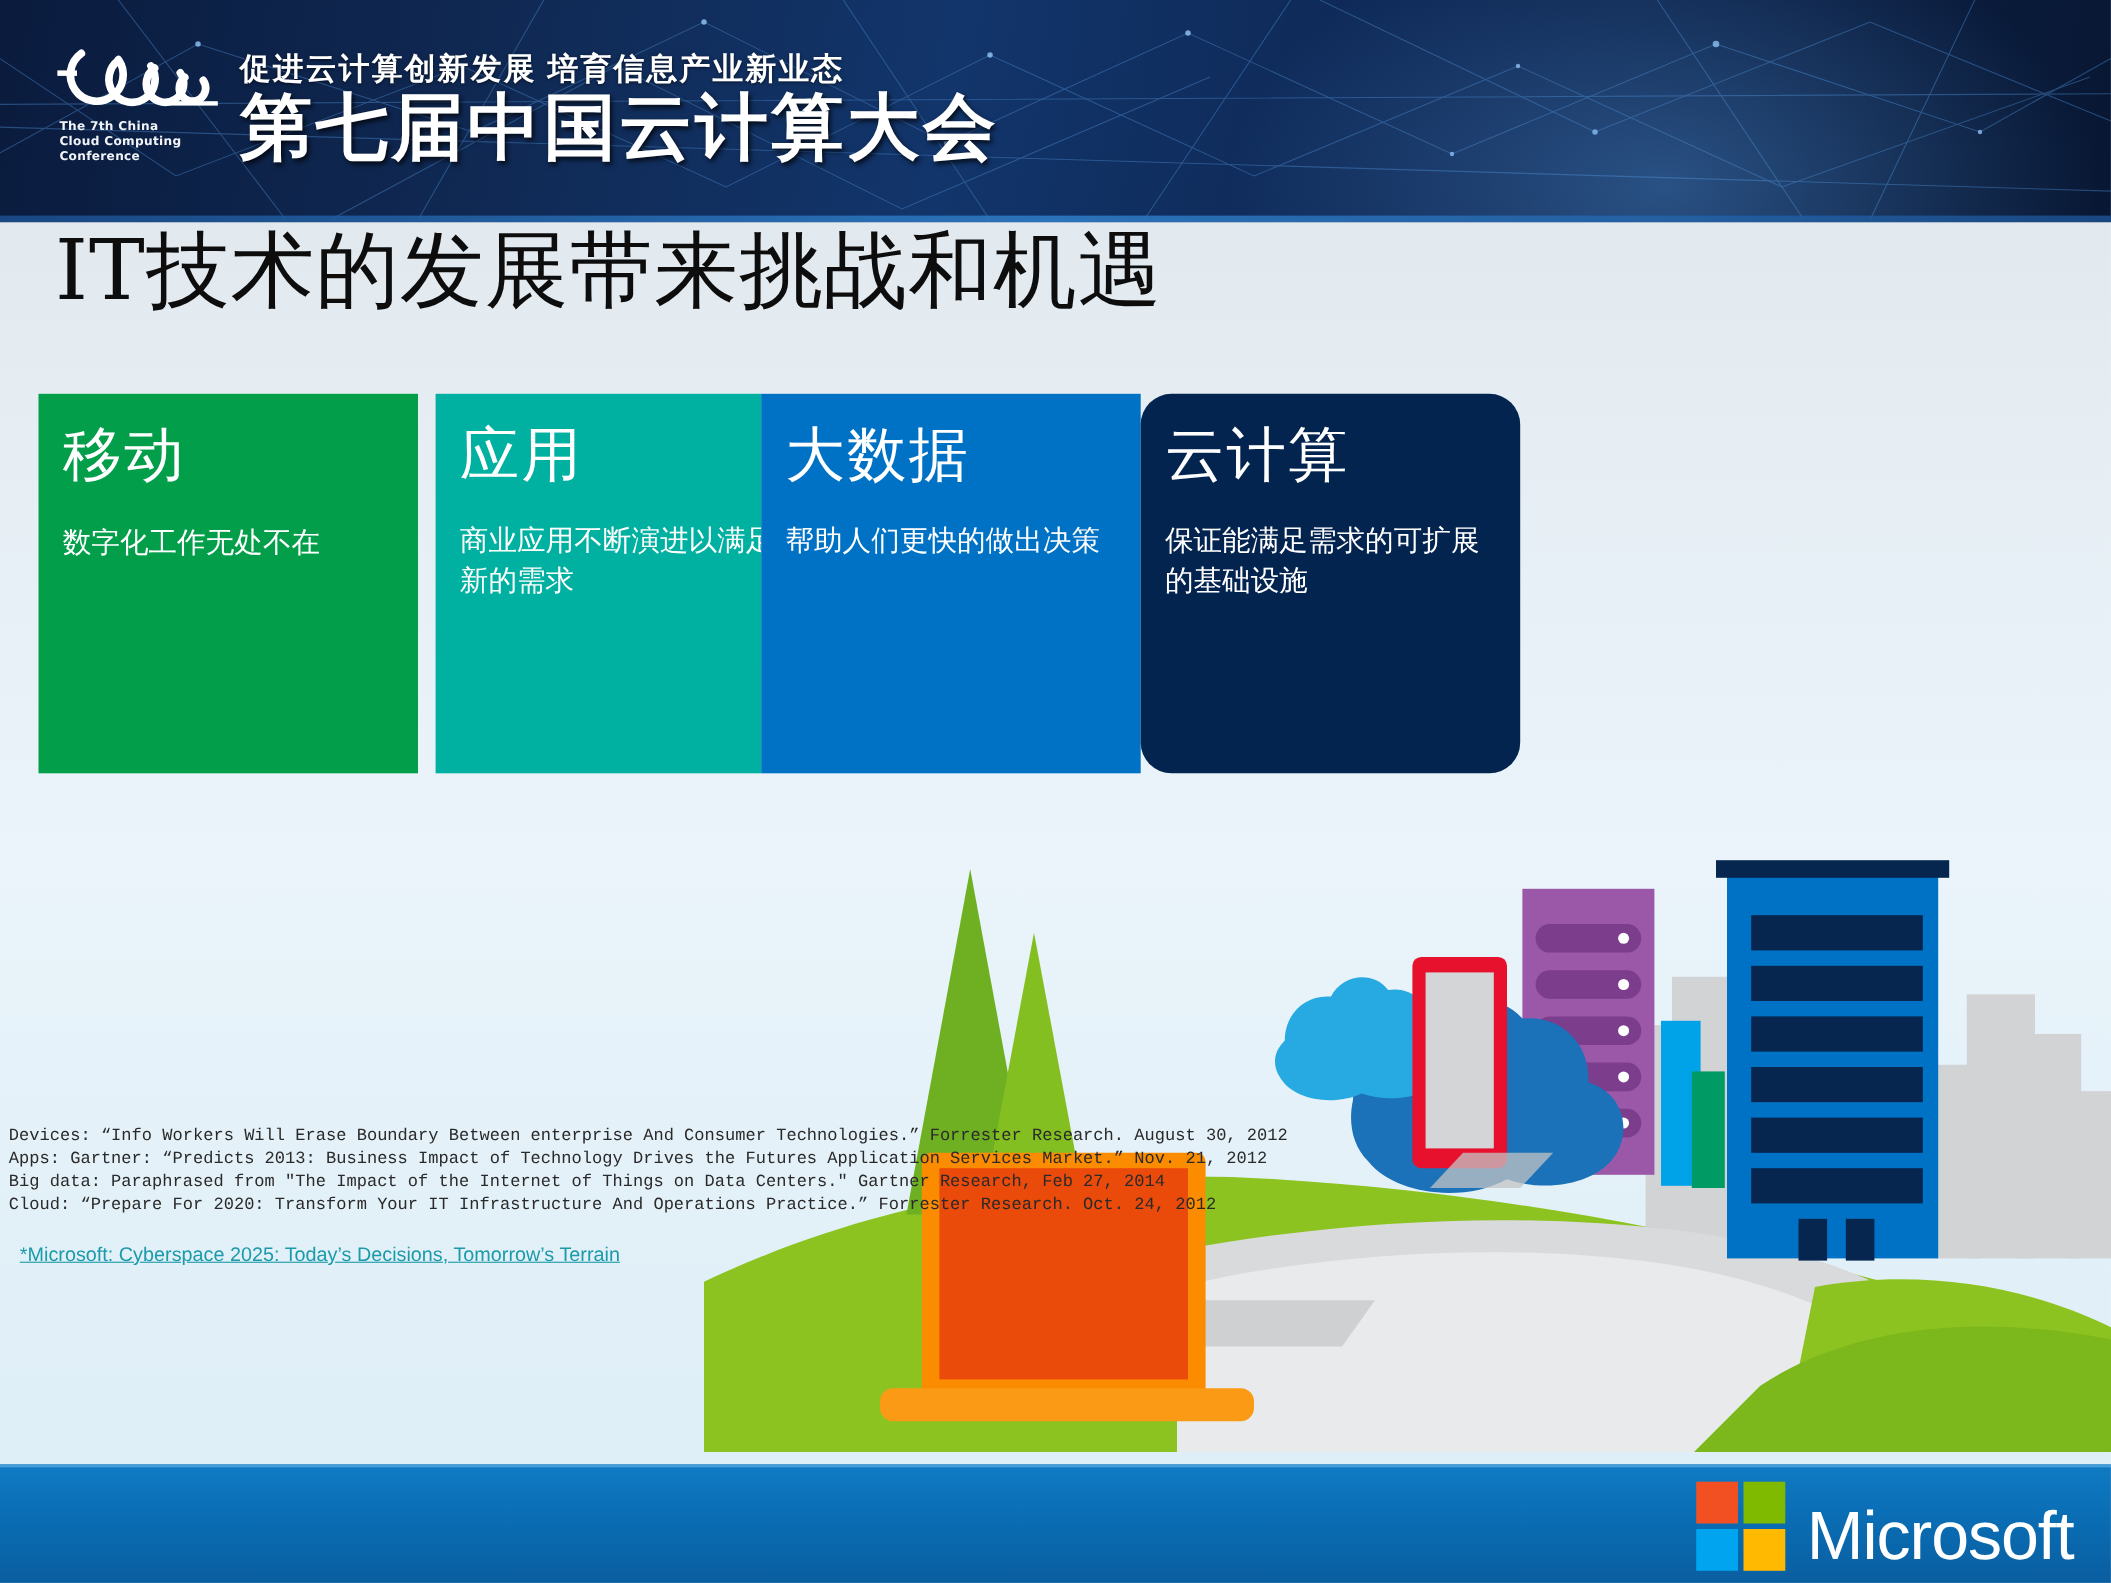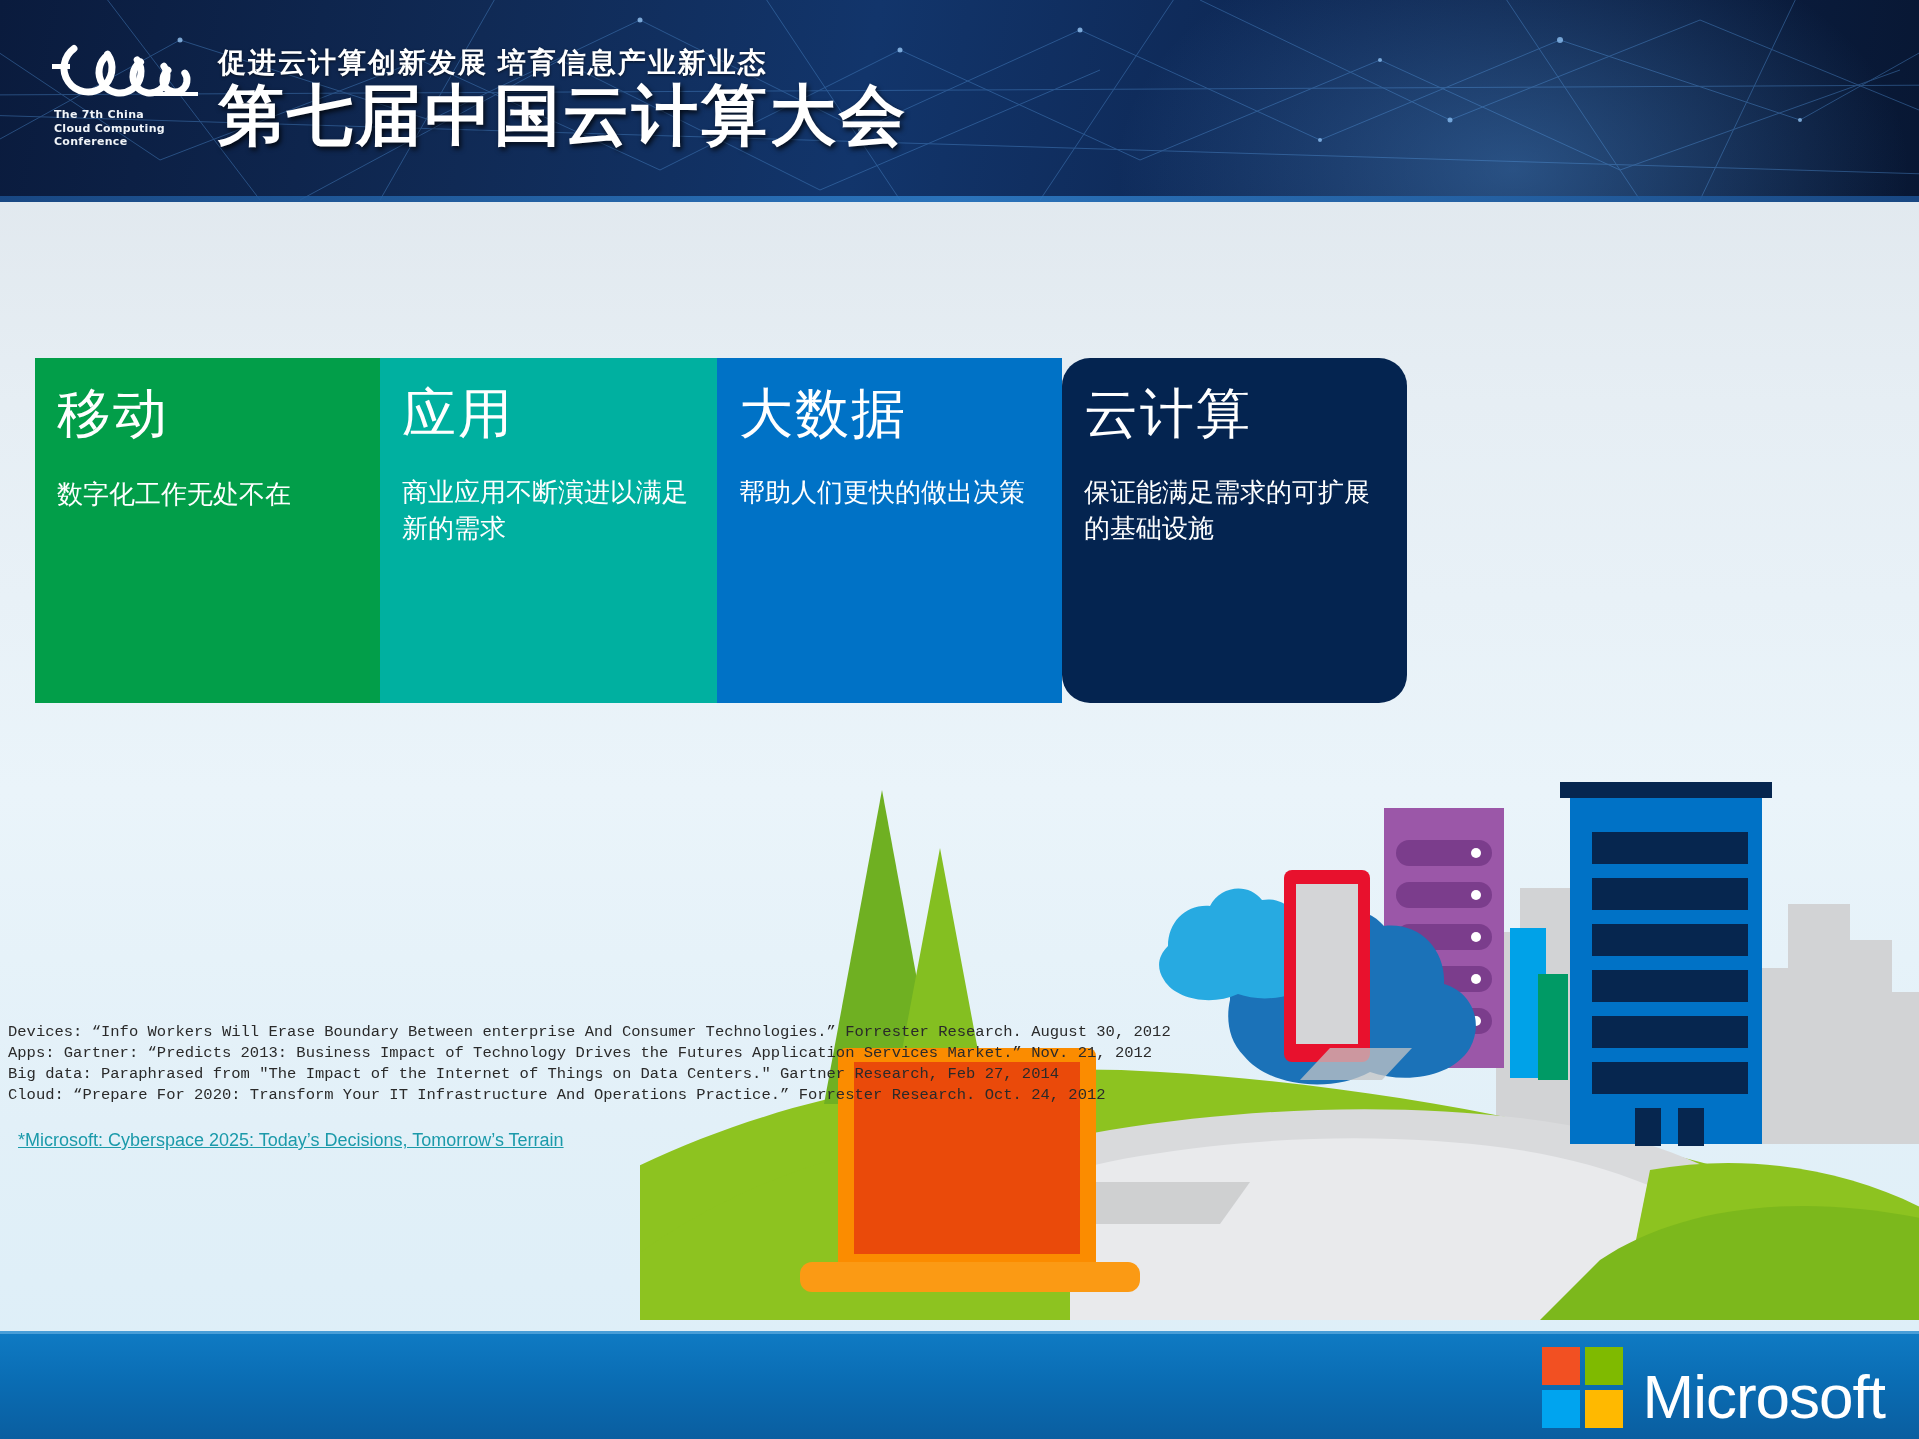--- a/index.html
+++ b/index.html
@@ -35,21 +35,21 @@
     text-shadow:2px 3px 5px rgba(0,0,0,.75); }
 
   
   .slide-title { position:absolute; left:50px; top:196px; font-size:76px; color:#0d0d0d;
     font-family:"DejaVu Serif", serif; letter-spacing:1px; white-space:nowrap; }
 
   
   .panels { position:absolute; left:35px; top:358px; width:1383px; height:345px; display:flex; }
   .panel { position:relative; height:345px; padding:26px 36px 0 22px; }
   .panel.p1 { width:345px; background:#029e49; }
-  .panel.p2 { width:337px; background:#00b0a0; }
+  .panel.p2 { width:296px; background:#00b0a0;margin-left:16px; }
   .panel.p3 { width:345px; background:#0072c6; }
   .panel.p4 { width:345px; background:#042450; }
   .panel-head { font-size:54px; color:#fff; font-family:"DejaVu Serif", serif;
     line-height:60px; letter-spacing:2px; }
   .panel-body { margin-top:30px; font-size:26px; color:#fff;
     font-family:"DejaVu Serif", serif; line-height:36px; width:290px; }
   .panel.p1 .panel-body { margin-top:32px; }
 
   
   .cites { position:absolute; left:8px; top:1022px; width:980px;
@@ -120,20 +120,21 @@
         <div>Cloud Computing</div>
         <div>Conference</div>
       </div>
     </div>
 
     <div class="banner-tagline">促进云计算创新发展  培育信息产业新业态</div>
     <div class="banner-title">第七届中国云计算大会</div>
     <div class="banner-bottom"></div>
   </div>
 
+  <div class="slide-title">IT技术的发展带来挑战和机遇</div>
 
   <div class="panels">
     <div class="panel p1" style="background: rgb(2, 158, 73);">
       <div class="panel-head">移动</div>
       <div class="panel-body">数字化工作无处不在</div>
     </div>
     <div class="panel p2" style="background: rgb(0, 176, 160);">
       <div class="panel-head">应用</div>
       <div class="panel-body">商业应用不断演进以满足新的需求</div>
     </div>

